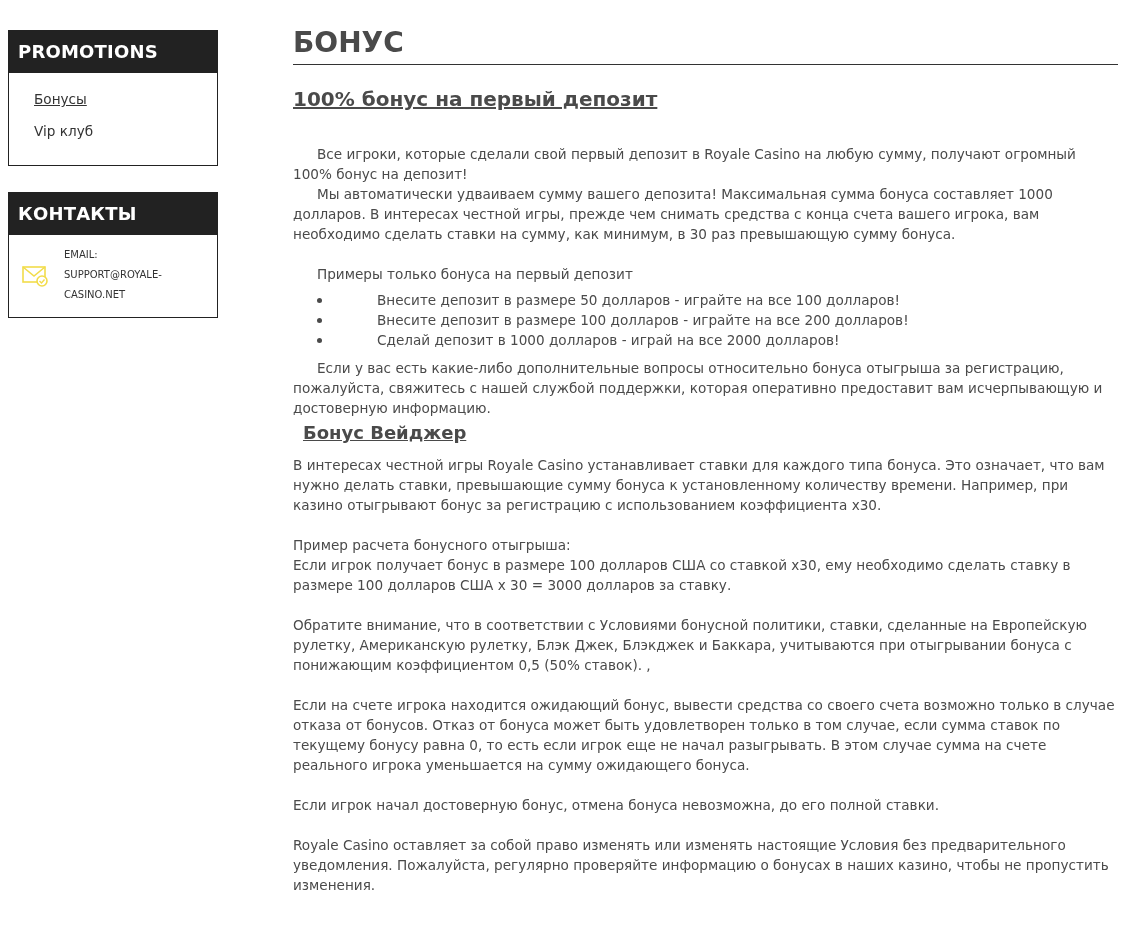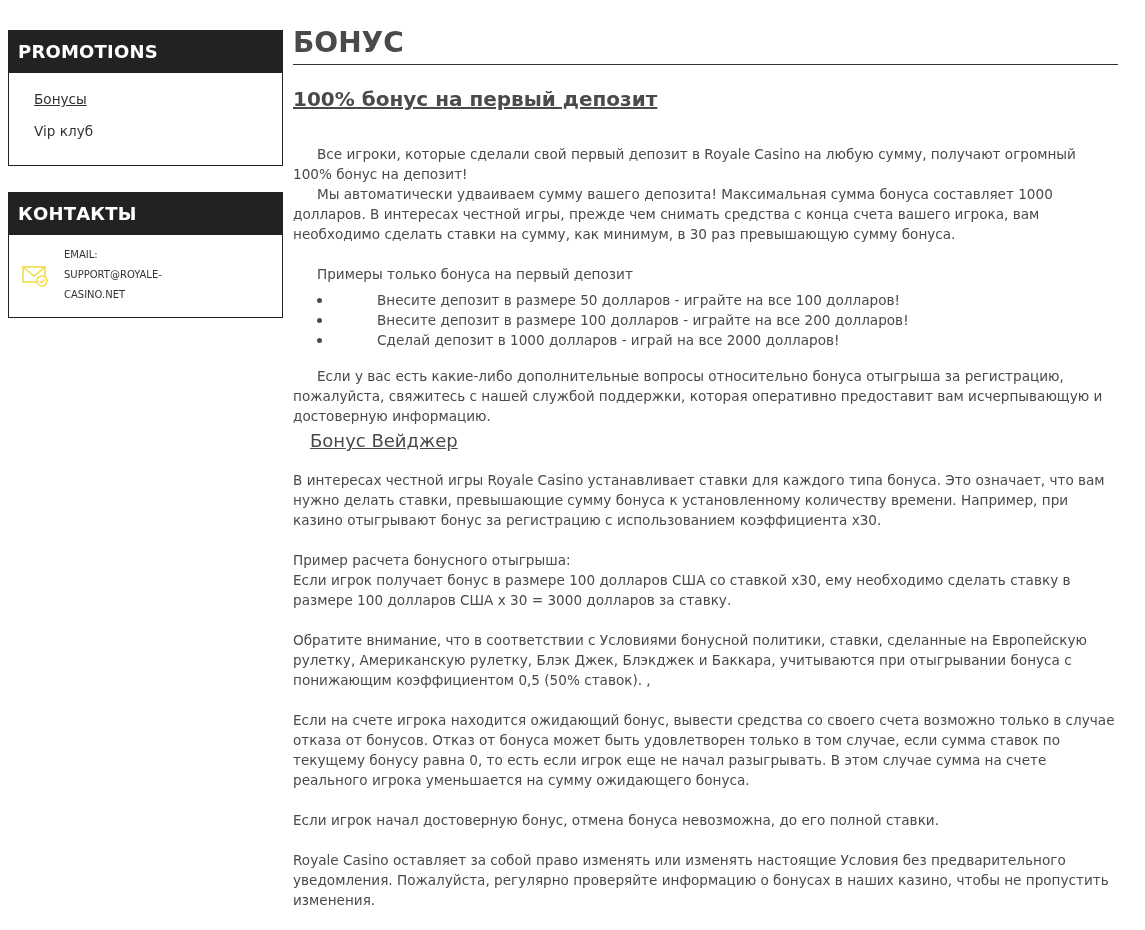--- a/index.html
+++ b/index.html
@@ -2,21 +2,21 @@
 <html><head>
 <meta charset="utf-8">
 <style>
   * { box-sizing: border-box; }
   html, body { margin: 0; padding: 0; background: #ffffff; }
   body {
     width: 1145px; height: 930px; overflow: hidden; position: relative;
     font-family: "DejaVu Sans", "Liberation Sans", sans-serif;
     color: #4a4a4a; font-size: 13.6px;
   }
-  .sidebar { position: absolute; left: 8px; top: 30px; width: 275px; }
+  .sidebar { position: absolute; left: 8px; top: 30px; width: 210px; }
   .widget { border: 1px solid #222; margin-bottom: 26px; background: #fff; }
   .widget-head {
     background: #222222; color: #ffffff; font-weight: bold; font-size: 18px;
     height: 42px; line-height: 42px; padding-left: 9px; letter-spacing: 0.2px;
   }
   .widget-list { list-style: none; margin: 0; padding: 14px 0 14px 25px; }
   .widget-list li { height: 32px; line-height: 24px; font-size: 13.6px; color: #333; }
   .widget-list li a { color: #333; text-decoration: none; }
   .widget-list li a.active { text-decoration: underline; }
   .contact { display: flex; align-items: center; padding: 10px 6px 12px 12px; }
@@ -27,29 +27,29 @@
   .page-title {
     font-size: 28px; font-weight: bold; color: #4a4a4a; margin: 0; height: 37px; line-height: 30px;
     border-bottom: 1.5px solid #333;
   }
   .h2 {
     font-size: 20px; font-weight: bold; color: #4a4a4a; text-decoration: underline;
     margin: 22px 0 0 0; line-height: 24px;
   }
   .p { margin: 0; line-height: 20px; }
   .indent { text-indent: 24px; }
-  .bullets { list-style: none; margin: 6px 0 16px 0; padding: 0; }
+  .bullets { list-style: none; margin: 6px 0 8px 0; padding: 0; }
   .bullets li { position: relative; padding-left: 84px; line-height: 20px; }
   .bullets li::before {
     content: ""; position: absolute; left: 24px; top: 8px; width: 5px; height: 5px;
     background: #4a4a4a; border-radius: 50%;
   }
   .h3 {
-    font-size: 18px; font-weight: normal; color: #4a4a4a; text-decoration: underline;
-    margin: 17px; line-height: 24px;
+    font-size: 18px; font-weight: bold; color: #4a4a4a; text-decoration: underline;
+    margin: 10px; line-height: 24px;
   }
   .gap { height: 20px; }
 </style>
 </head>
 <body>
 
 <aside class="sidebar">
   <div class="widget">
     <div class="widget-head">PROMOTIONS</div>
     <ul class="widget-list">

